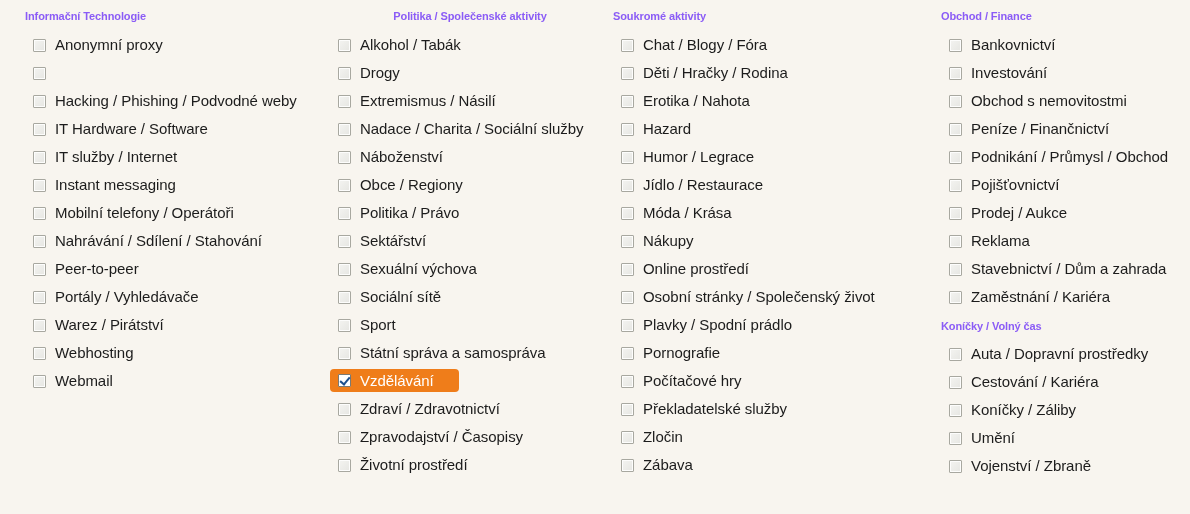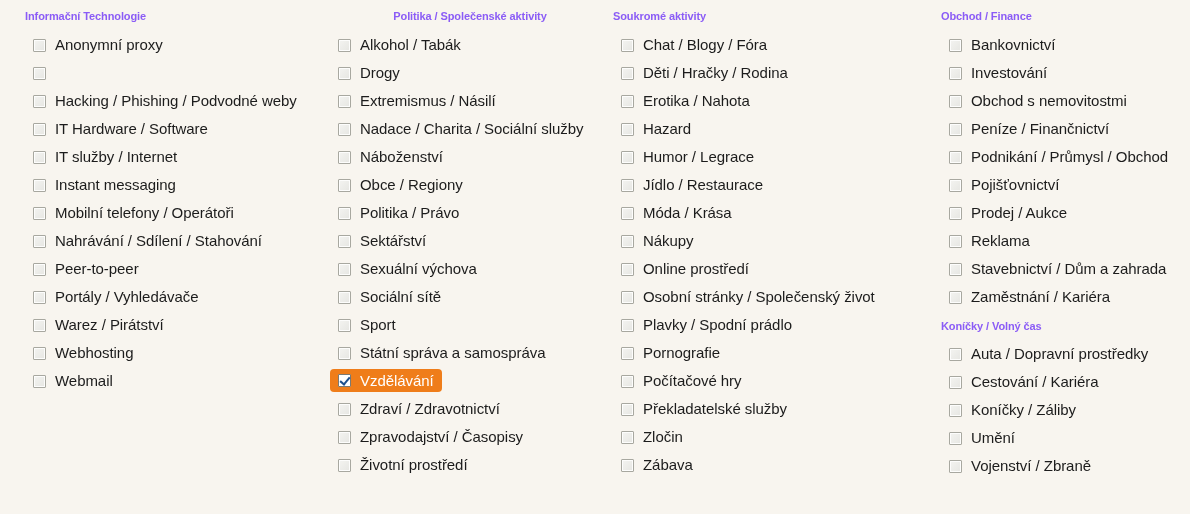--- a/index.html
+++ b/index.html
@@ -85,21 +85,21 @@
     color: #1c1c1c;
     padding-left: 9px;
     letter-spacing: -0.05px;
   }
 
   
   .item.selected {
     background: #ef7d1a;
     width: -moz-fit-content;
     width: fit-content;
-    padding-right: 8px;
+    padding-right: 25px;
     border-radius: 4px;
     height: 23px;
     margin: 2px 0 3px 0;
   }
 
   .item.selected .label {
     color: #ffffff;
   }
 
   .item.selected .box {

